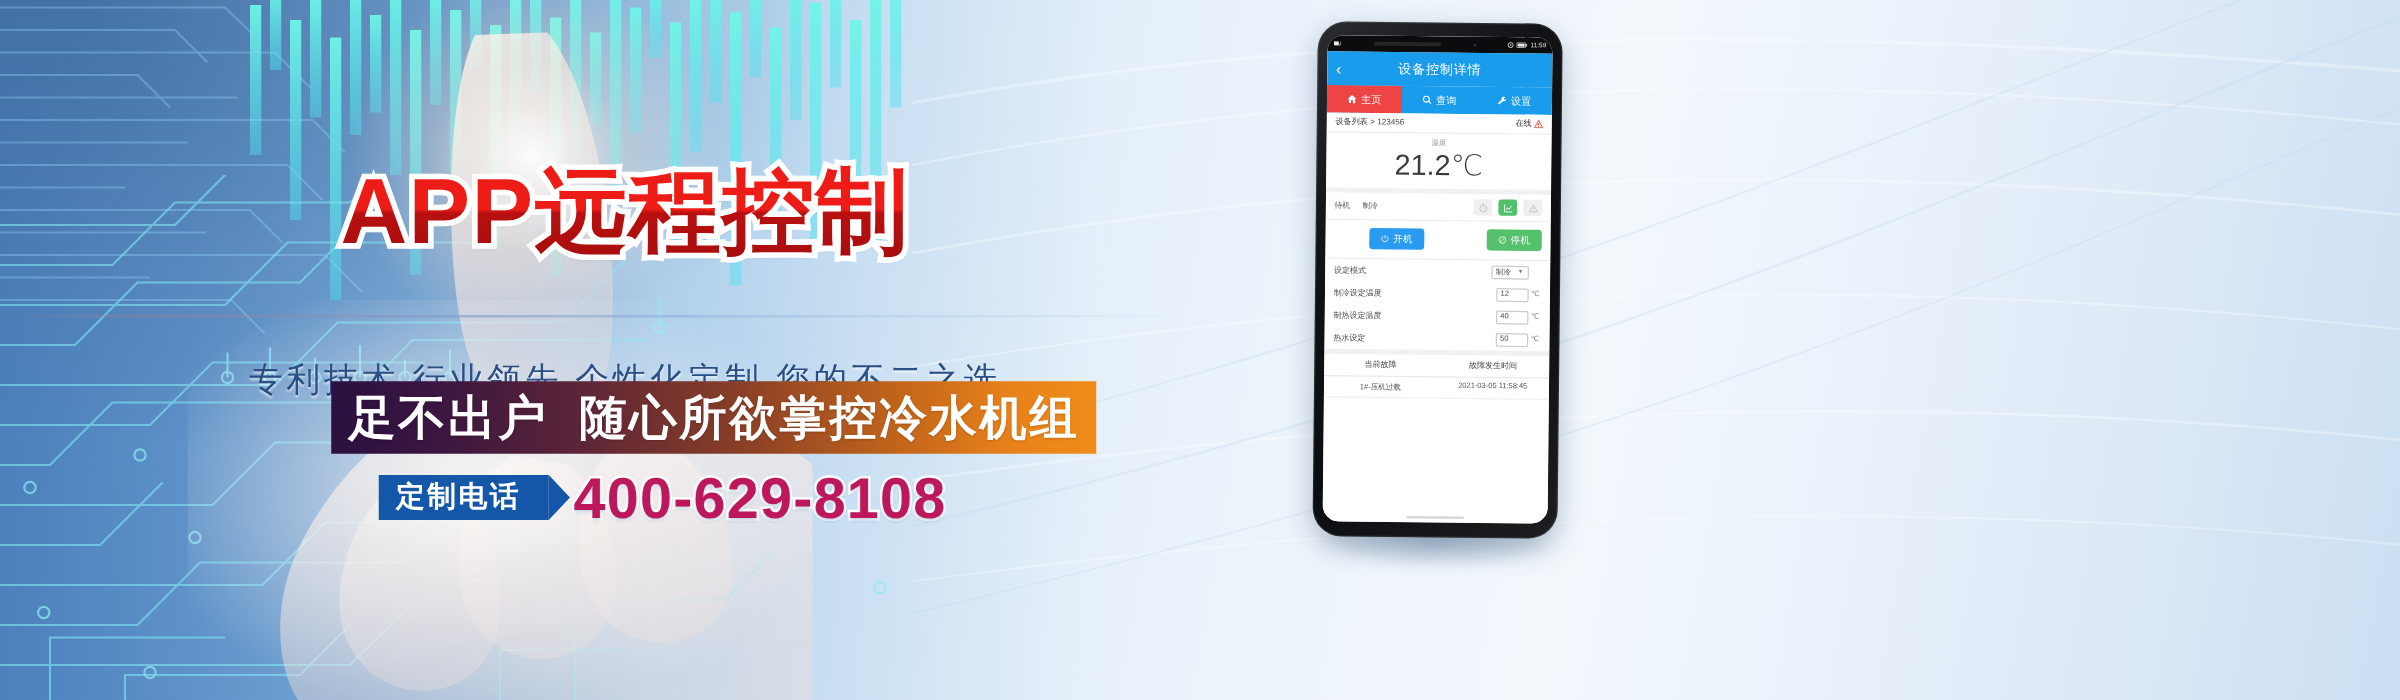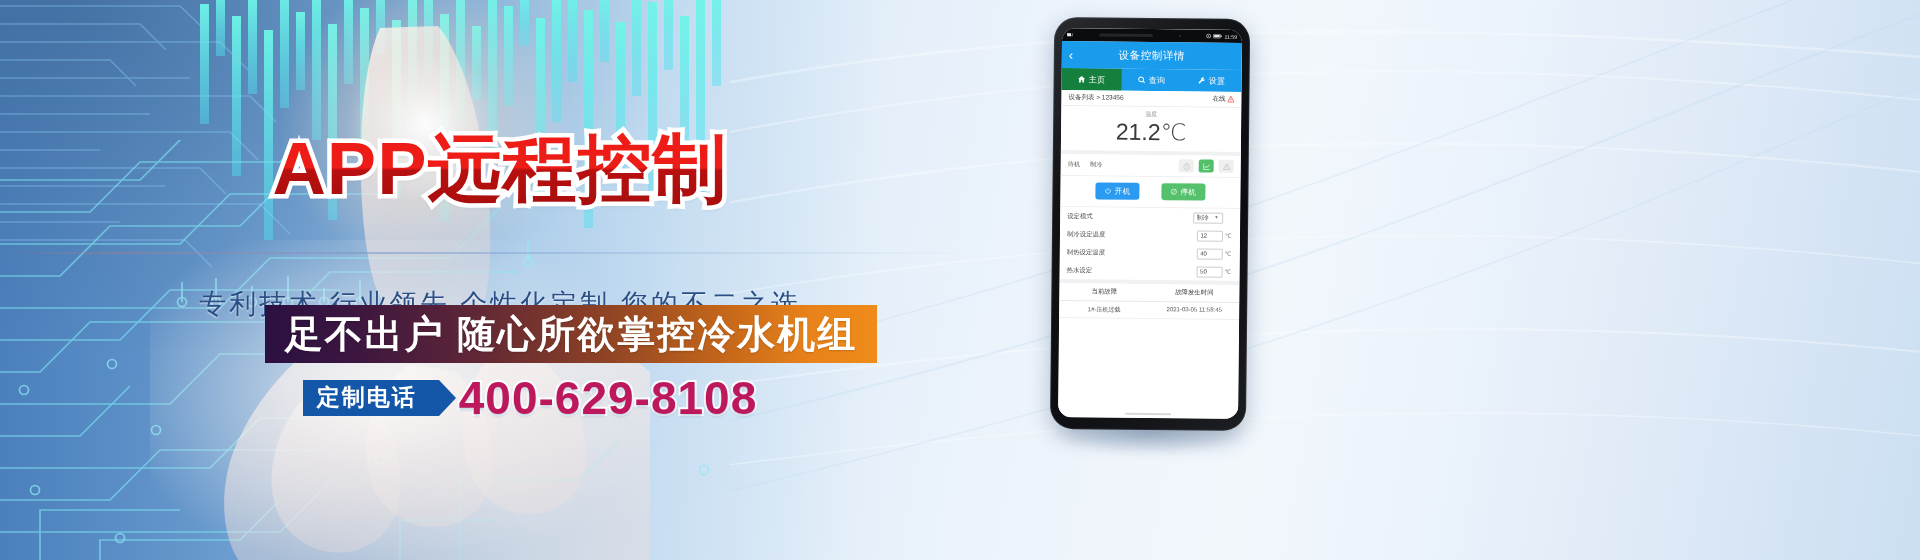--- a/index.html
+++ b/index.html
@@ -103,21 +103,21 @@
     text-align:center;
     font-size:27px; color:#2a4f86; letter-spacing:3px;
     text-shadow:0 1px 2px rgba(255,255,255,.75);
     margin-top:34px;
   }
 
   .ribbon{
     position:absolute; left:265px; top:305px;
     width:612px; height:58px;
     background:linear-gradient(90deg,#2b1040 0%,#3b1640 14%,#5b2438 32%,#8b4026 54%,#c2651b 74%,#e8821a 89%,#ef8c19 100%);
-    display:flex; align-items:center; justify-content:center;
+    display:flex; align-items:center; justify-content:center;font-family:Liberation Mono, monospace;
   }
   .ribbon-text{
     font-size:38px; font-weight:bold; color:#fff; letter-spacing:2px;
     white-space:nowrap;
     text-shadow:0 1px 2px rgba(0,0,0,.18);
   }
 
   .phoneline{
     position:absolute; left:0; top:375px; width:1000px;
     display:flex; align-items:center; justify-content:center; gap:14px;margin-left:27px;
@@ -188,21 +188,21 @@
   }
   .appbar-title{
     width:100%; text-align:center; font-size:10.5px; letter-spacing:.6px;
   }
 
   .tabs{ height:22px; display:flex; background:#1a9cec; flex:0 0 auto; }
   .tab{
     flex:1; display:flex; align-items:center; justify-content:center;
     gap:3px; color:#fff; font-size:8px; letter-spacing:.3px;
   }
-  .tab.active{ background:#15803d; }
+  .tab.active{ background:#ef4444; }
   .tab svg{ width:8px; height:8px; fill:#fff; display:block; }
 
   .crumb{
     height:16px; background:#fff;
     display:flex; align-items:center; justify-content:space-between;
     padding:0 7px; font-size:6.5px; color:#444;
     border-bottom:1px solid #ececec; flex:0 0 auto;
   }
   .crumb-right{ display:flex; align-items:center; gap:2px; color:#333; }
   .warn-tri{ width:7px; height:7px; fill:#e23b2e; }
@@ -229,21 +229,21 @@
   .ibtn.green{ background:#52c06a; }
   .ibtn.green svg{ stroke:#fff; fill:none; stroke-width:1.4; }
 
   .btnrow{
     background:#fff; display:flex; justify-content:center; gap:22px;
     padding:6px 0 7px; border-bottom:1px solid #eee; flex:0 0 auto;
   }
   .pbtn{
     display:flex; align-items:center; gap:3px;
     padding:3.5px 9px; border-radius:3px;
-    font-size:7.5px; color:#fff; letter-spacing:.4px;
+    font-size:7.5px; color:#fff; letter-spacing:.4px;margin-left:28px;
   }
   .pbtn svg{ width:7px; height:7px; stroke:#fff; fill:none; stroke-width:1.5; }
   .pbtn.on{ background:#2a9bf0; }
   .pbtn.off{ background:#56c16c; }
 
   .formlist{ background:#fff; flex:0 0 auto; }
   .frow{
     display:flex; align-items:center; justify-content:space-between;
     padding:3.5px 7px; font-size:6.4px; color:#4a4a4a;
   }

